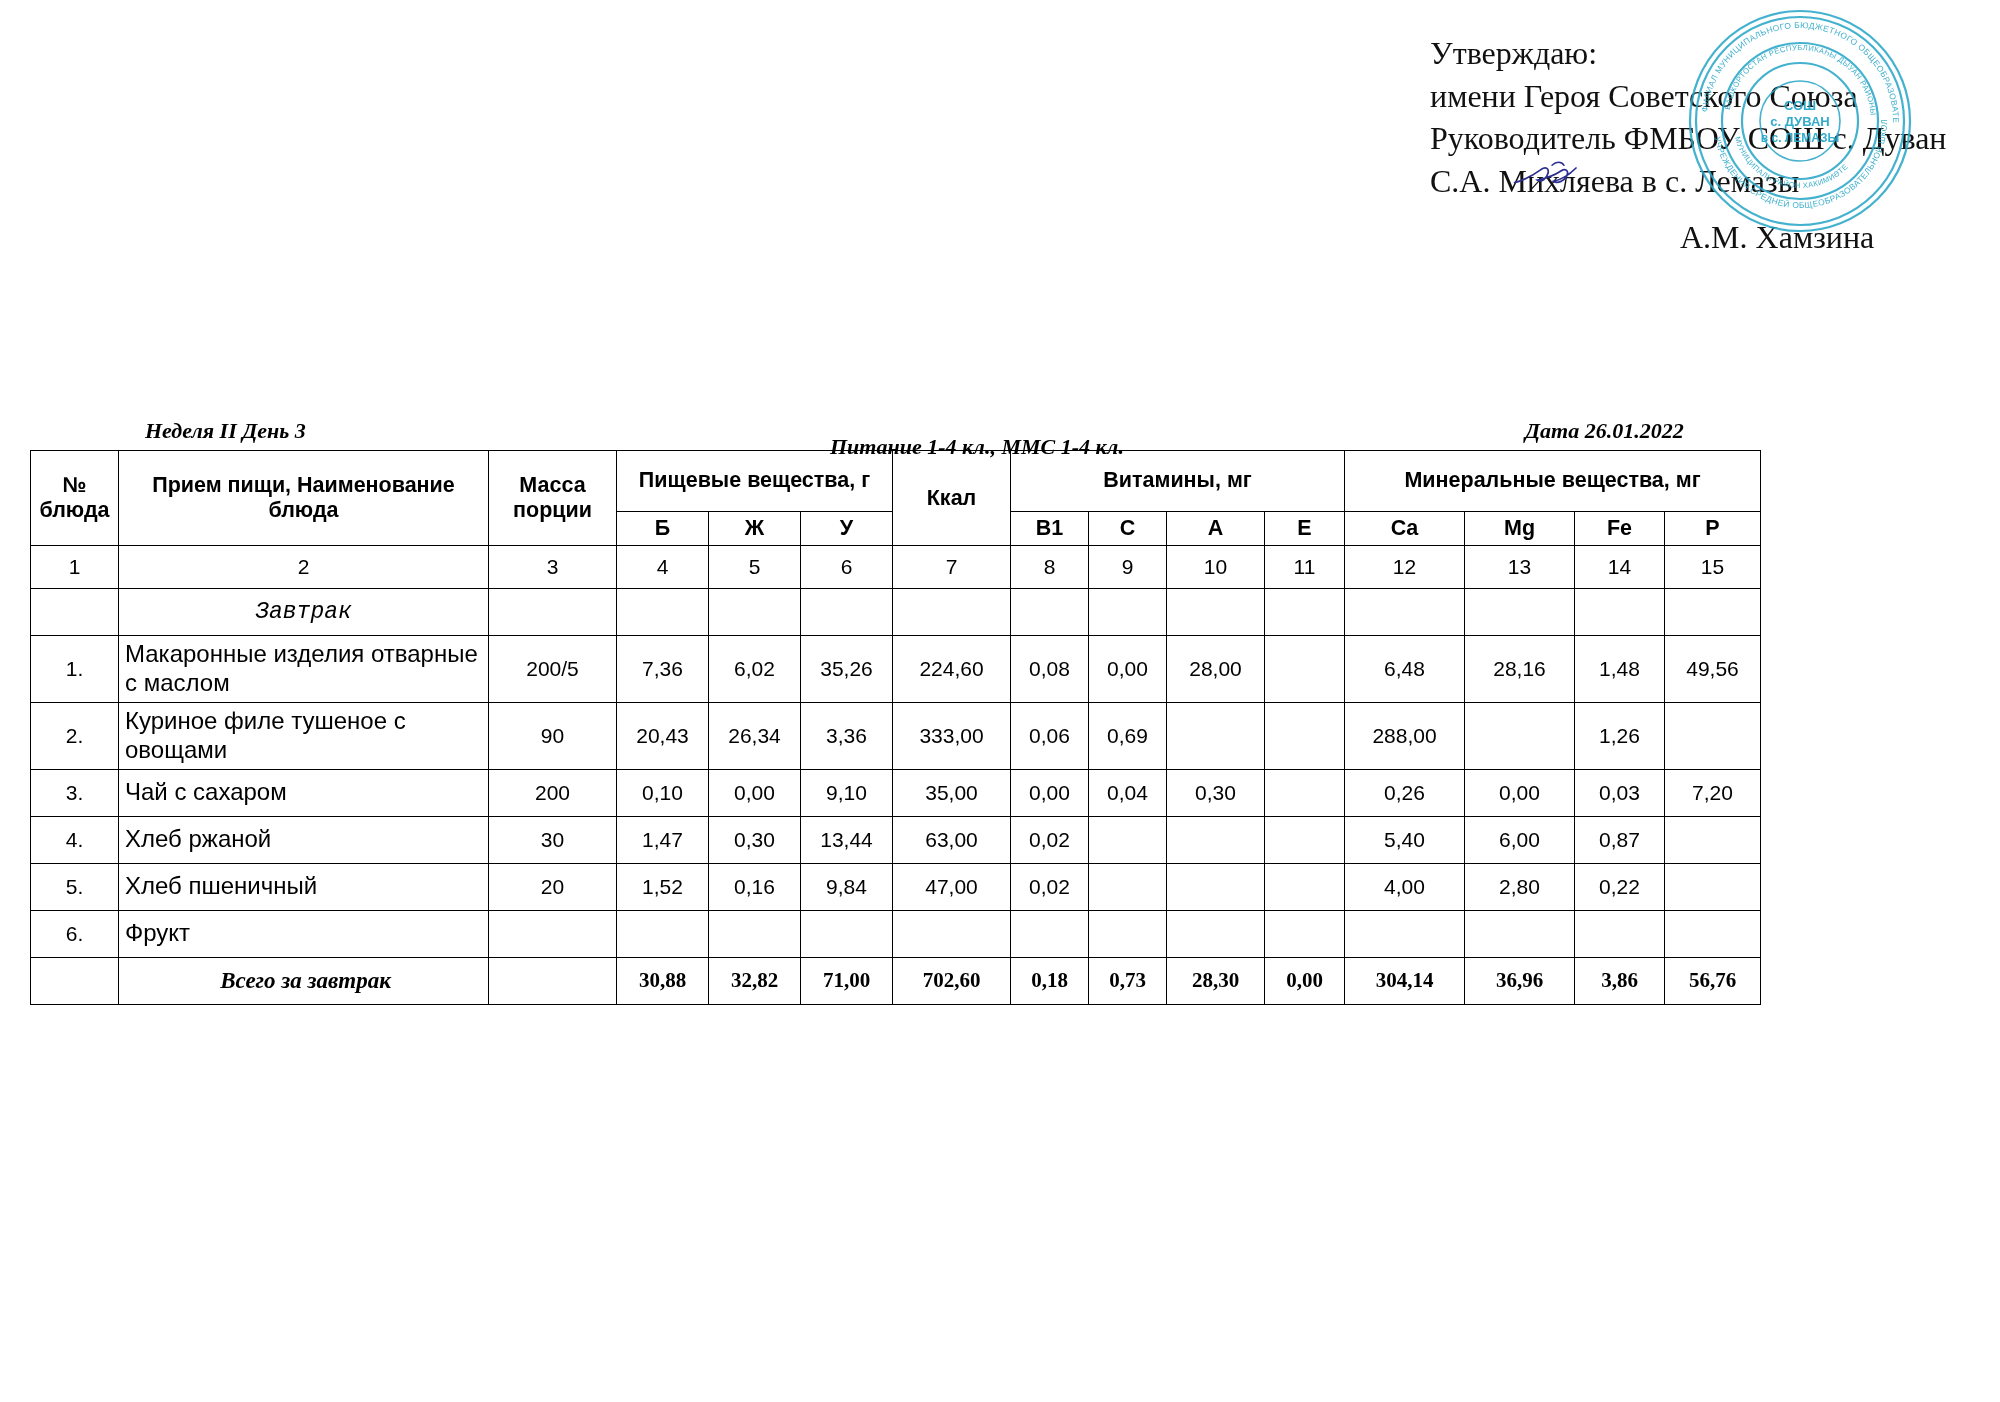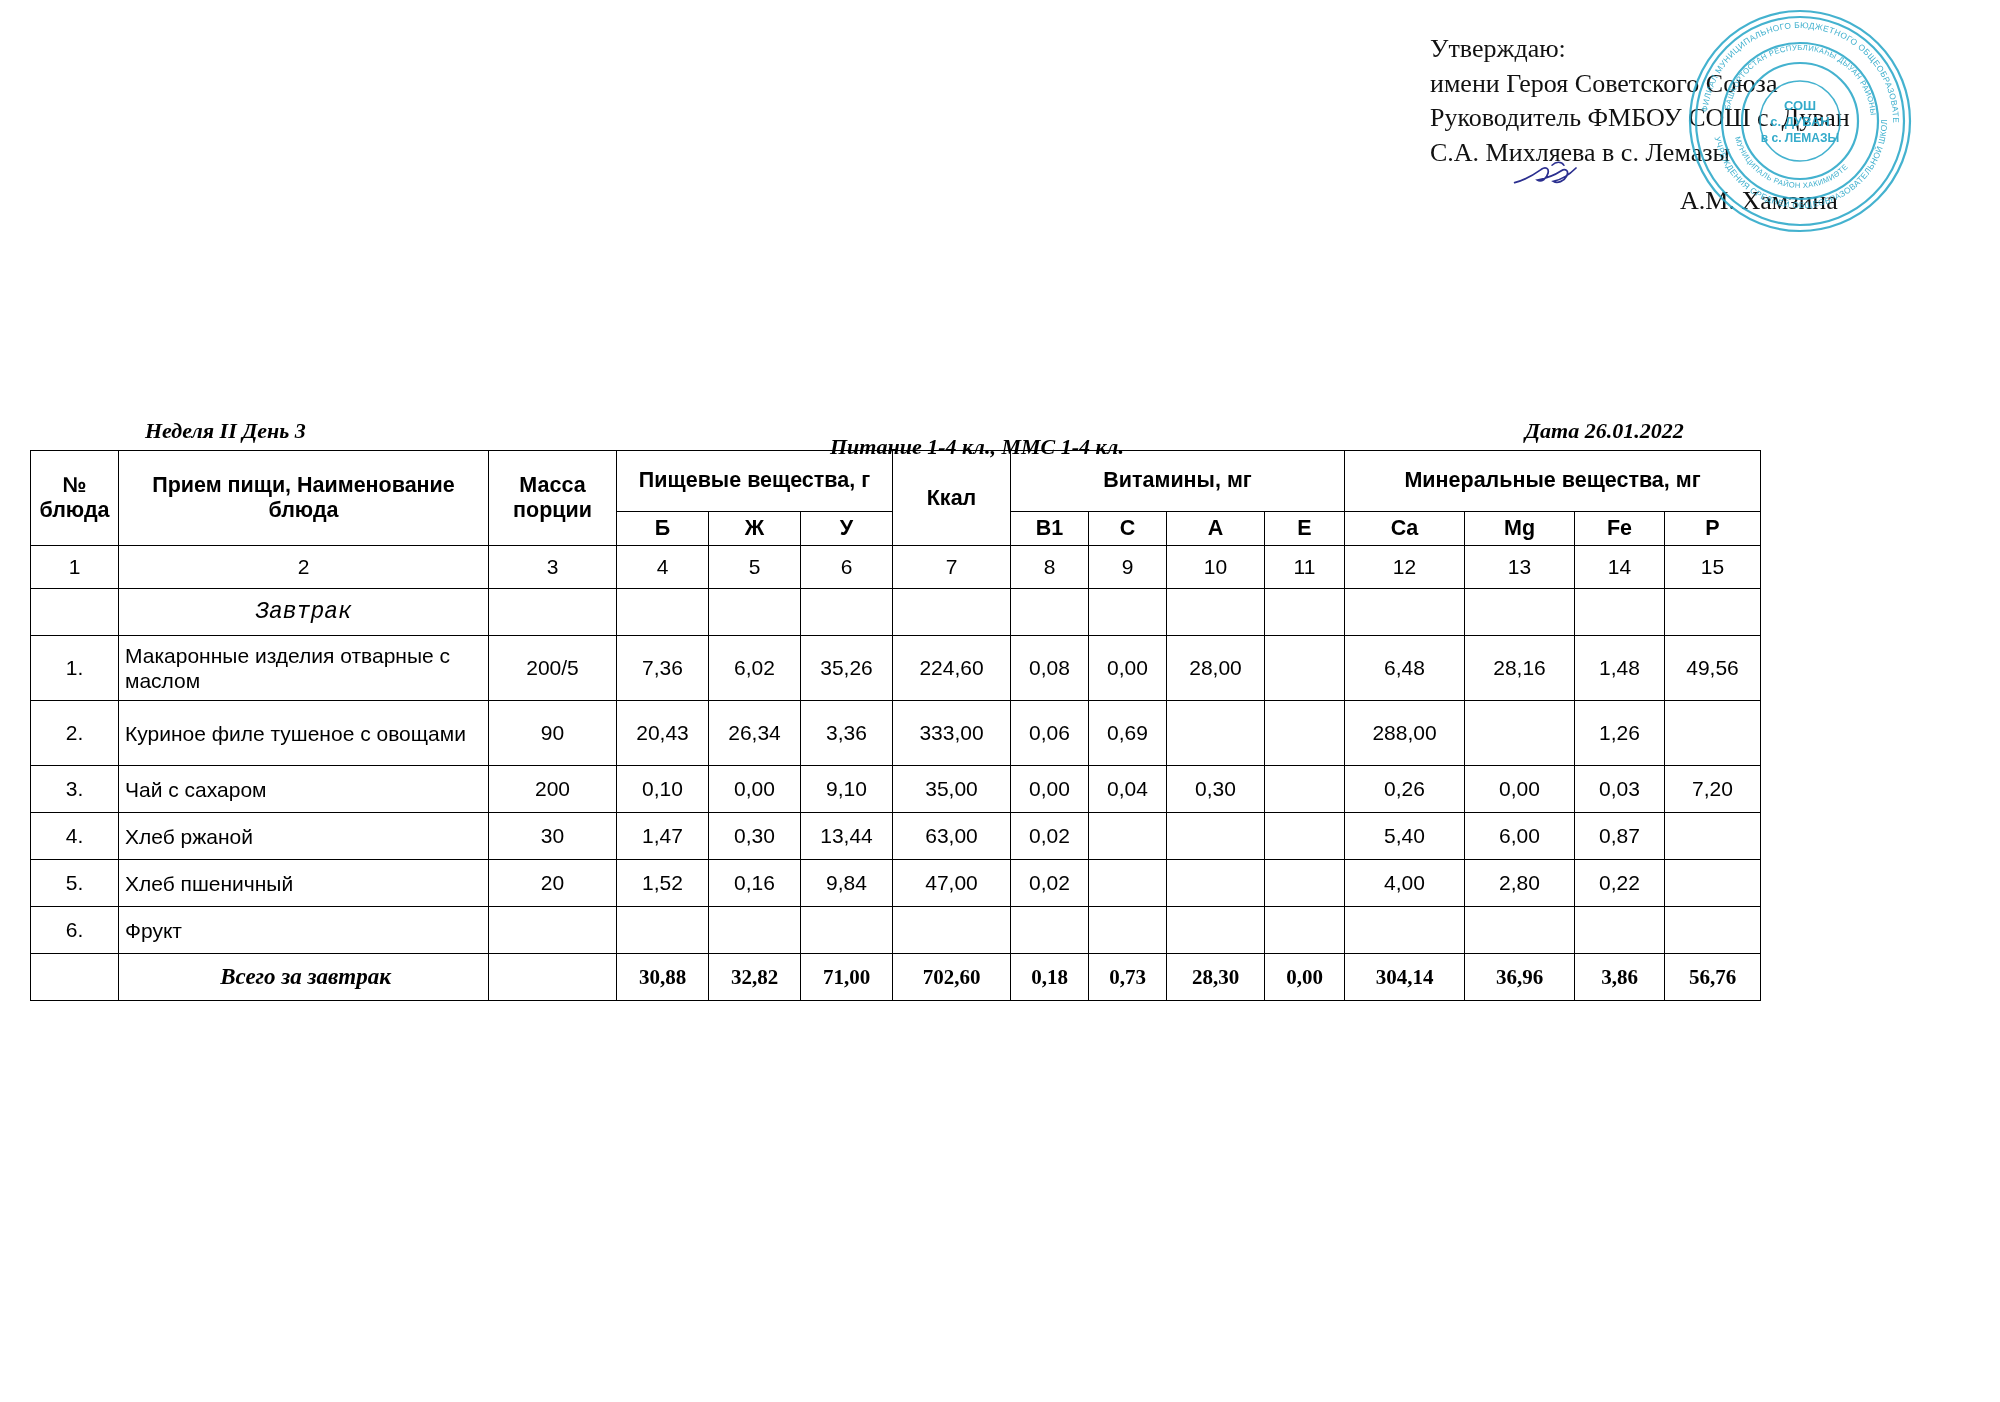--- a/index.html
+++ b/index.html
@@ -16,21 +16,21 @@
     overflow: hidden;
   }
 
   
   .approval {
     position: absolute;
     top: 32px;
     left: 1430px;
     width: 470px;
     font-family: "Liberation Serif", serif;
-    font-size: 26px;
+    font-size: 32px;
     line-height: 1.33;
     color: #111;
   }
   .approval div { white-space: nowrap; }
   .approval .director-name {
     margin-top: 14px;
     padding-left: 250px;
   }
 
   
@@ -88,21 +88,21 @@
     font-weight: normal;
   }
   table.menu th {
     text-align: center;
     font-weight: bold;
     font-size: 21.5px;
     line-height: 1.18;
   }
 
   td.num   { text-align: center; font-size: 21px; }
-  td.name  { text-align: left;  font-size: 21px; line-height: 1.2; padding-left: 10px; }
+  td.name  { text-align: left;  font-size: 24px; line-height: 1.2; padding-left: 10px; }
   td.val   { text-align: center; font-size: 21px; }
 
   tr.rownums td { font-size: 21px; text-align: center; height: 34px; }
 
   td.meal-label {
     text-align: center;
     font-family: Liberation Mono, monospace;
     font-weight: bold;
     font-style: italic;
     font-size: 23px;

